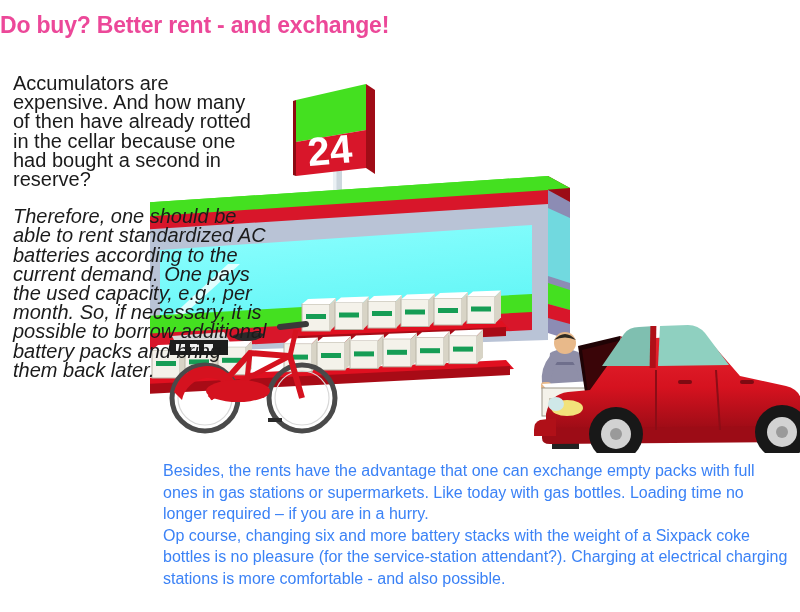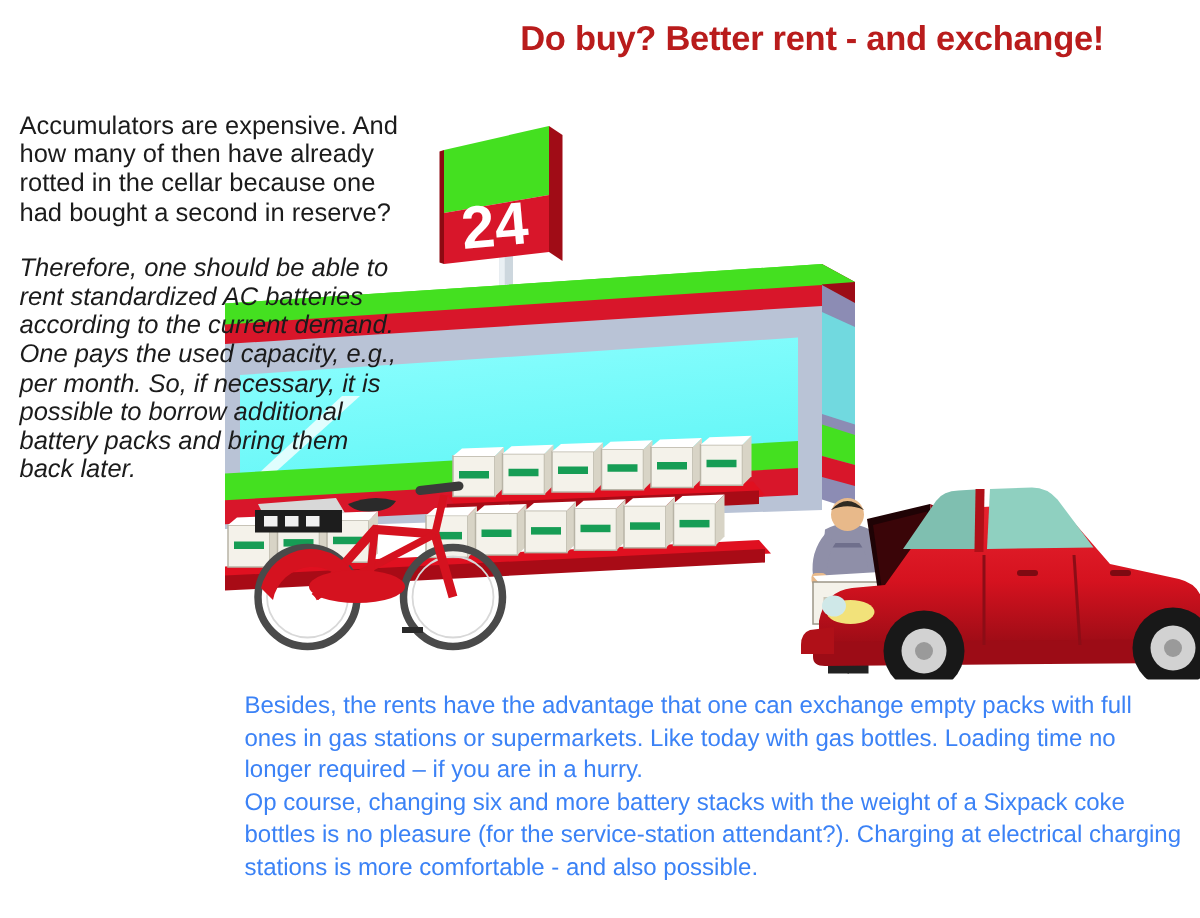--- a/index.html
+++ b/index.html
@@ -9,32 +9,32 @@
     font-family:"Liberation Sans","DejaVu Sans",sans-serif;
     color:#1a1a1a;
     overflow:hidden;
     position:relative;
   }
   .slide{position:relative;width:800px;height:612px;background:#fff;}
 
   
   .title{
     position:absolute;left:0;top:12px;width:736px;
-    text-align:right;
+    text-align:left;
     font-size:23px;
     font-weight:bold;
     letter-spacing:-0.2px;
-    color:#b91c1c;
+    color:#ec4899;
     font-family:"Liberation Sans","DejaVu Sans",sans-serif;
   }
 
   
   .left-col{
     position:absolute;left:13px;top:74px;width:254px;
-    font-size:17px;
+    font-size:20px;
     line-height:19.2px;
     color:#1b1b1b;
   }
   .left-col p{margin:0;}
   .left-col p + p{margin-top:18px;font-style:italic;}
 
   
   .bottom-col{
     position:absolute;left:163px;top:460px;width:627px;
     font-size:16px;

